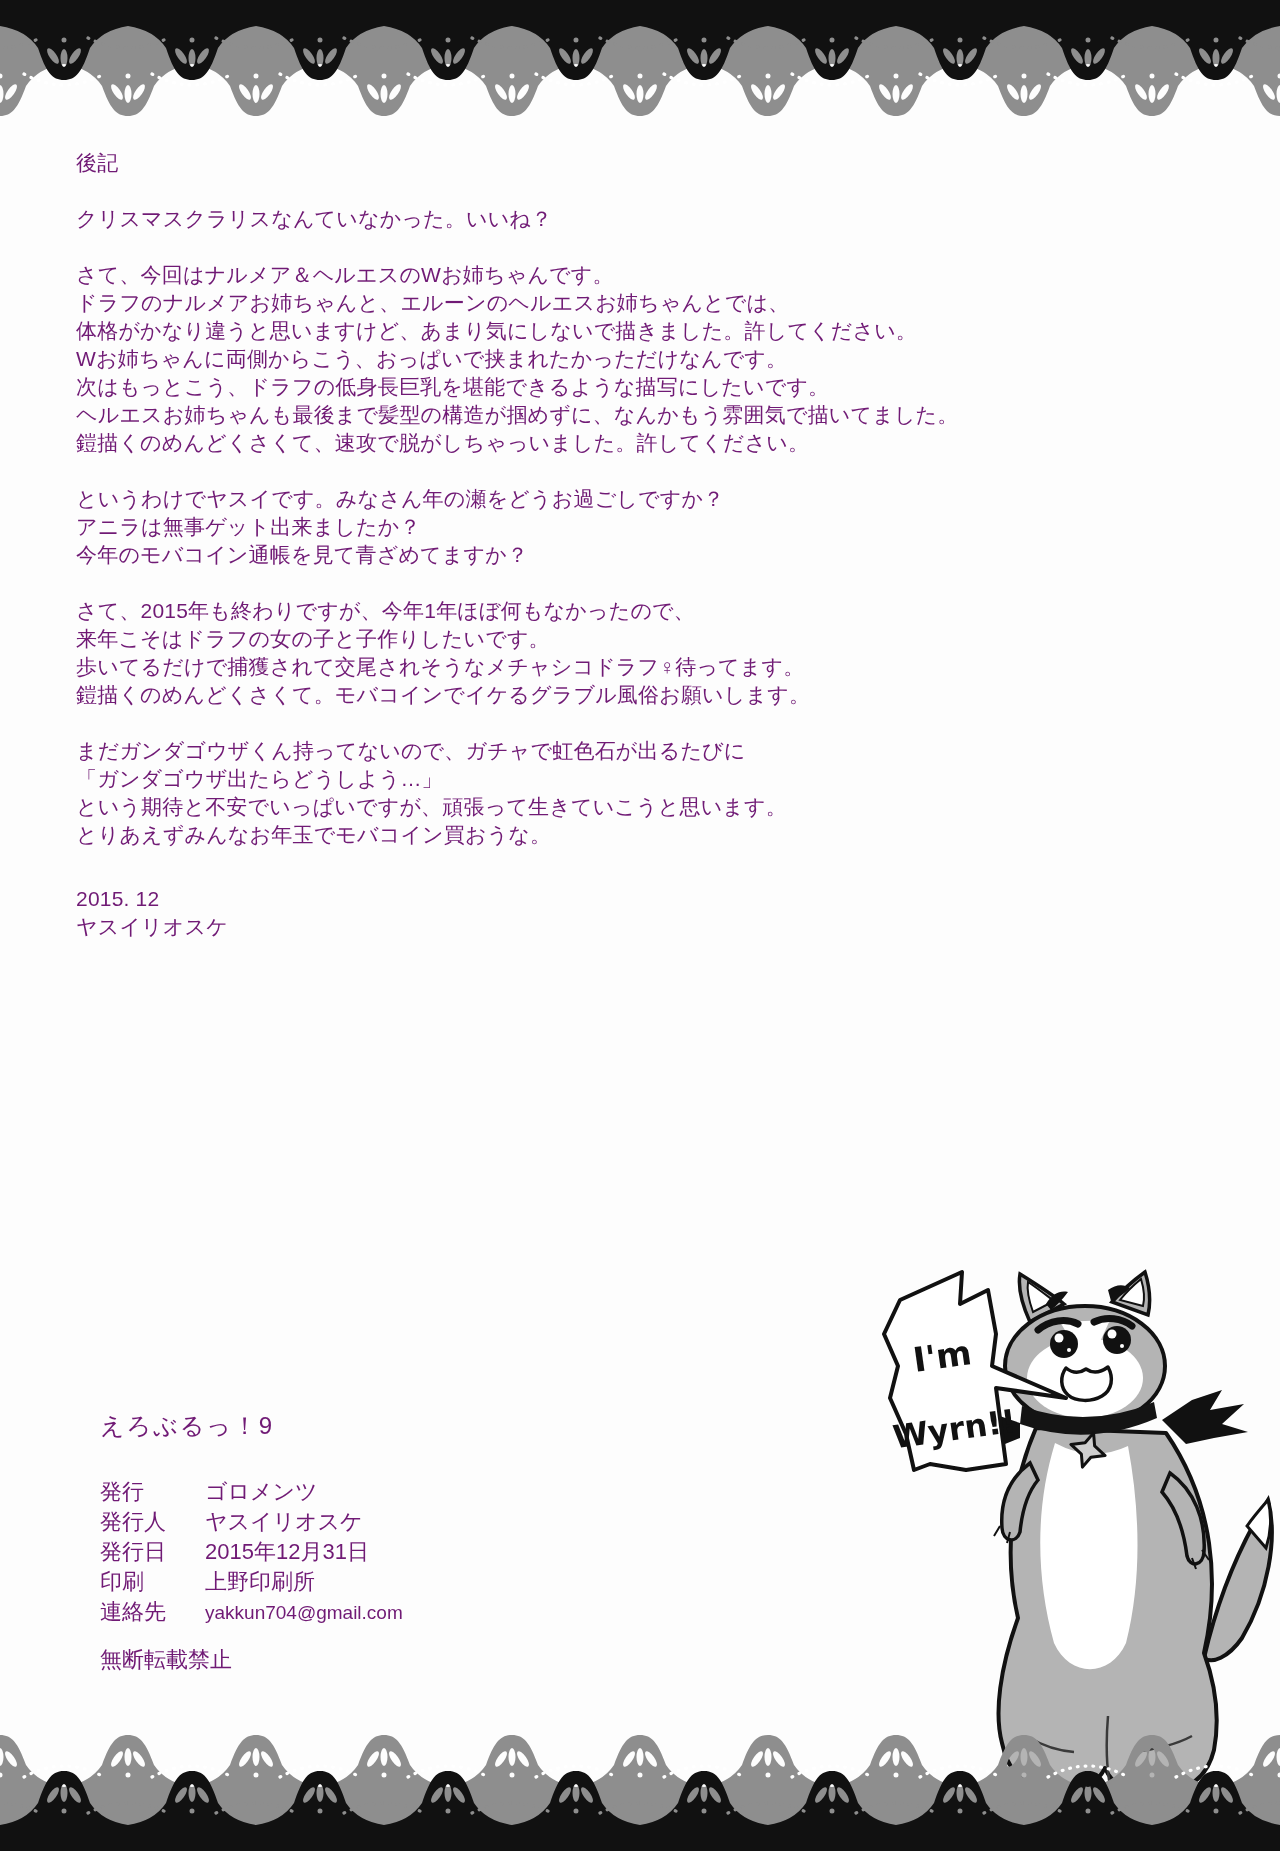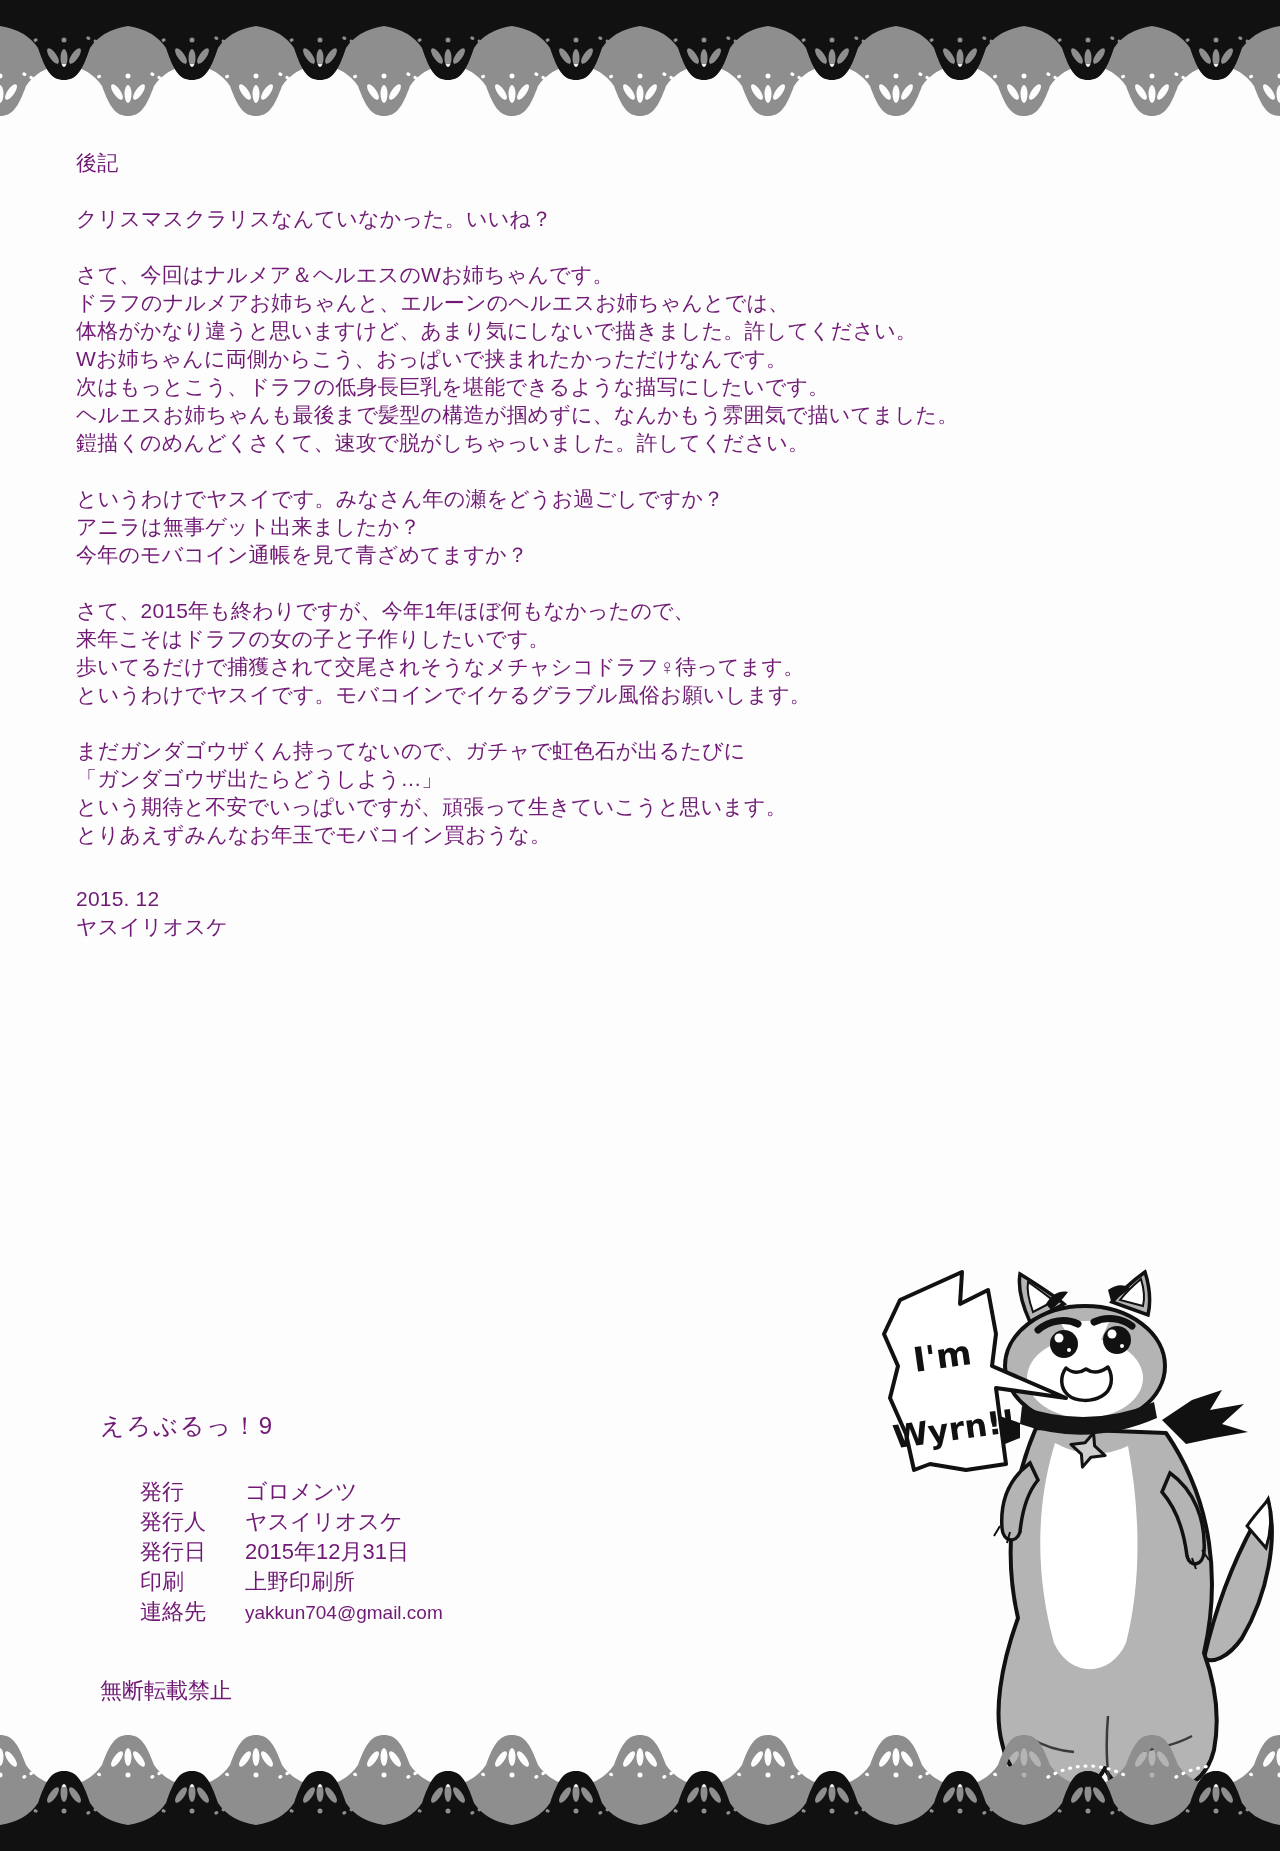--- a/index.html
+++ b/index.html
@@ -17,26 +17,26 @@
   .lace-bottom{position:absolute;bottom:0;left:0;z-index:4;transform:scaleY(-1);}
   .afterword{
     position:absolute;left:76px;top:149px;z-index:1;
     font-size:21px;line-height:28px;letter-spacing:0.2px;
   }
   .para{margin:0 0 28px 0;}
   .line{display:block;white-space:nowrap;}
   .sig-block{margin-top:36px;}
   .colophon{position:absolute;left:100px;top:1411px;z-index:1;font-size:22px;}
   .c-title{font-size:24px;letter-spacing:2px;margin:0 0 36px 0;line-height:30px;}
-  .c-rows{line-height:30px;margin-left:40px;}
+  .c-rows{line-height:30px;}
   .c-row{white-space:nowrap;}
   .c-label{display:inline-block;width:105px;}
   .c-value{display:inline-block;}
   .c-email{font-family:Liberation Sans, sans-serif;font-size:19px;}
-  .c-notices{margin-top:48px;line-height:30px;}
+  .c-notices{margin-top:17px;line-height:30px;}
   .mascot{position:absolute;left:870px;top:1238px;z-index:3;}
   .bubble-text{
     font-family:"DejaVu Sans","Liberation Sans",sans-serif;
     font-weight:700;fill:#111;
   }
 </style>
 </head>
 <body>
 
 <div class="page">
@@ -107,21 +107,21 @@
     </p>
     <p class="para">
       <span class="line">というわけでヤスイです。みなさん年の瀬をどうお過ごしですか？</span>
       <span class="line">アニラは無事ゲット出来ましたか？</span>
       <span class="line">今年のモバコイン通帳を見て青ざめてますか？</span>
     </p>
     <p class="para">
       <span class="line">さて、2015年も終わりですが、今年1年ほぼ何もなかったので、</span>
       <span class="line">来年こそはドラフの女の子と子作りしたいです。</span>
       <span class="line">歩いてるだけで捕獲されて交尾されそうなメチャシコドラフ♀待ってます。</span>
-      <span class="line">というわけでヤスイです。モバコインでイケるグラブル風俗お願いします。</span>
+      <span class="line">鎧描くのめんどくさくて。モバコインでイケるグラブル風俗お願いします。</span>
     </p>
     <p class="para">
       <span class="line">まだガンダゴウザくん持ってないので、ガチャで虹色石が出るたびに</span>
       <span class="line">「ガンダゴウザ出たらどうしよう…」</span>
       <span class="line">という期待と不安でいっぱいですが、頑張って生きていこうと思います。</span>
       <span class="line">とりあえずみんなお年玉でモバコイン買おうな。</span>
     </p>
     <p class="para sig-block">
       <span class="line">2015. 12</span>
       <span class="line">ヤスイリオスケ</span>

